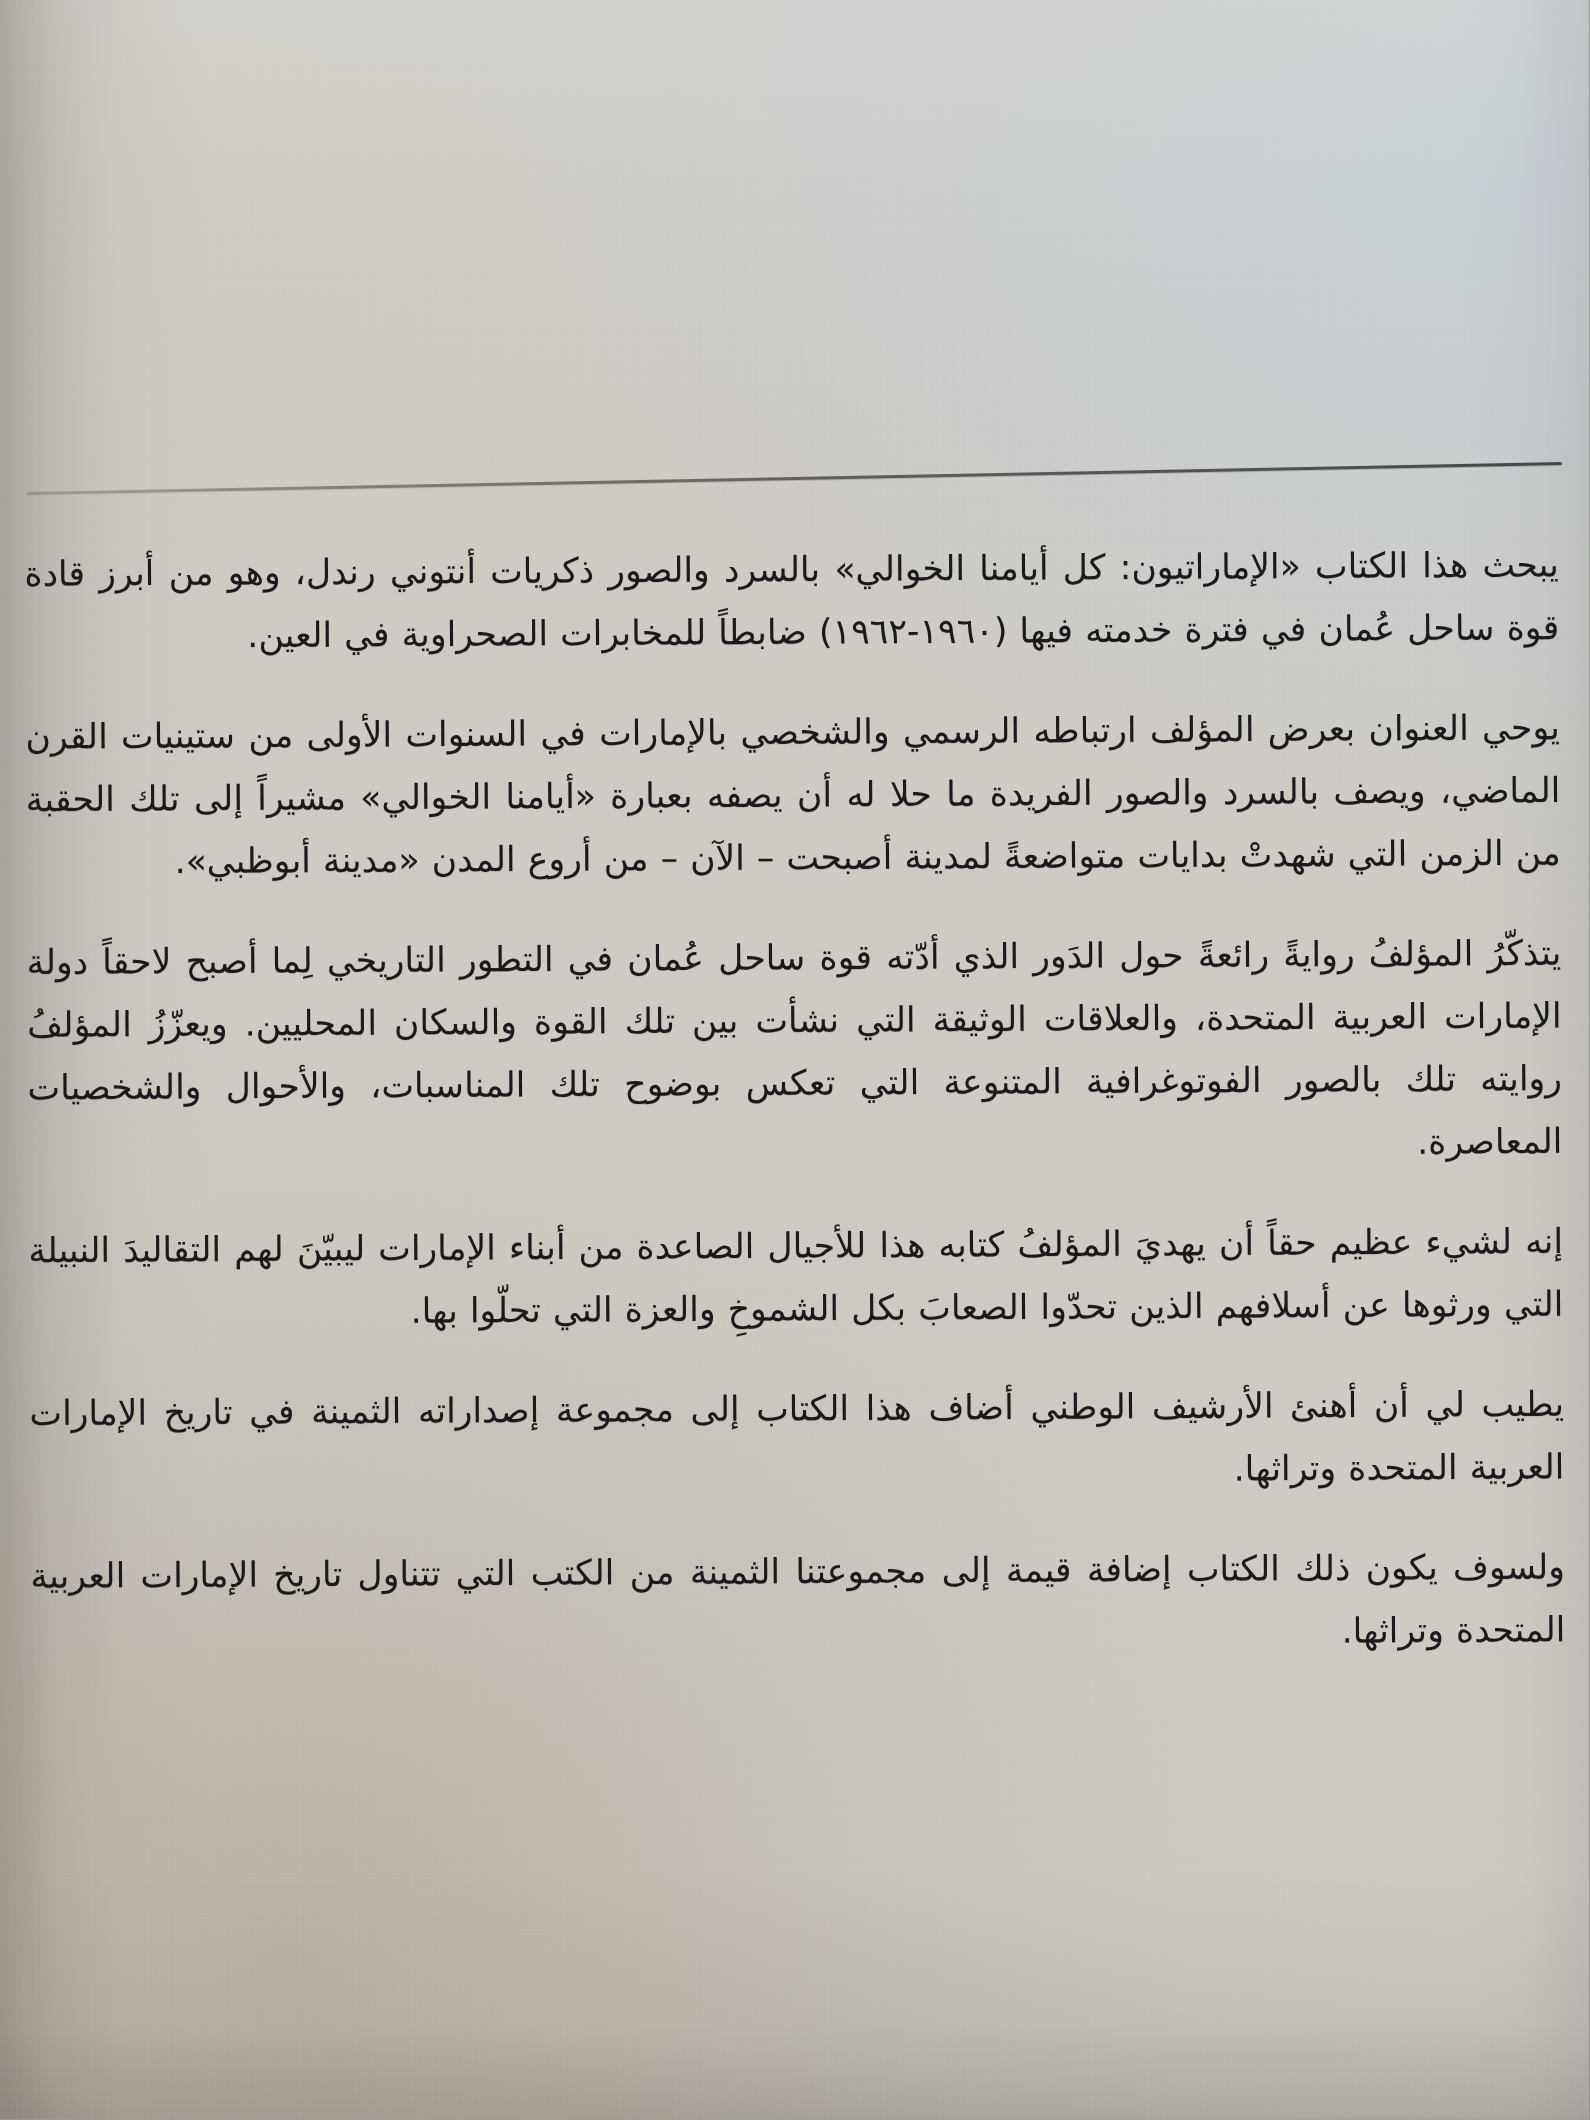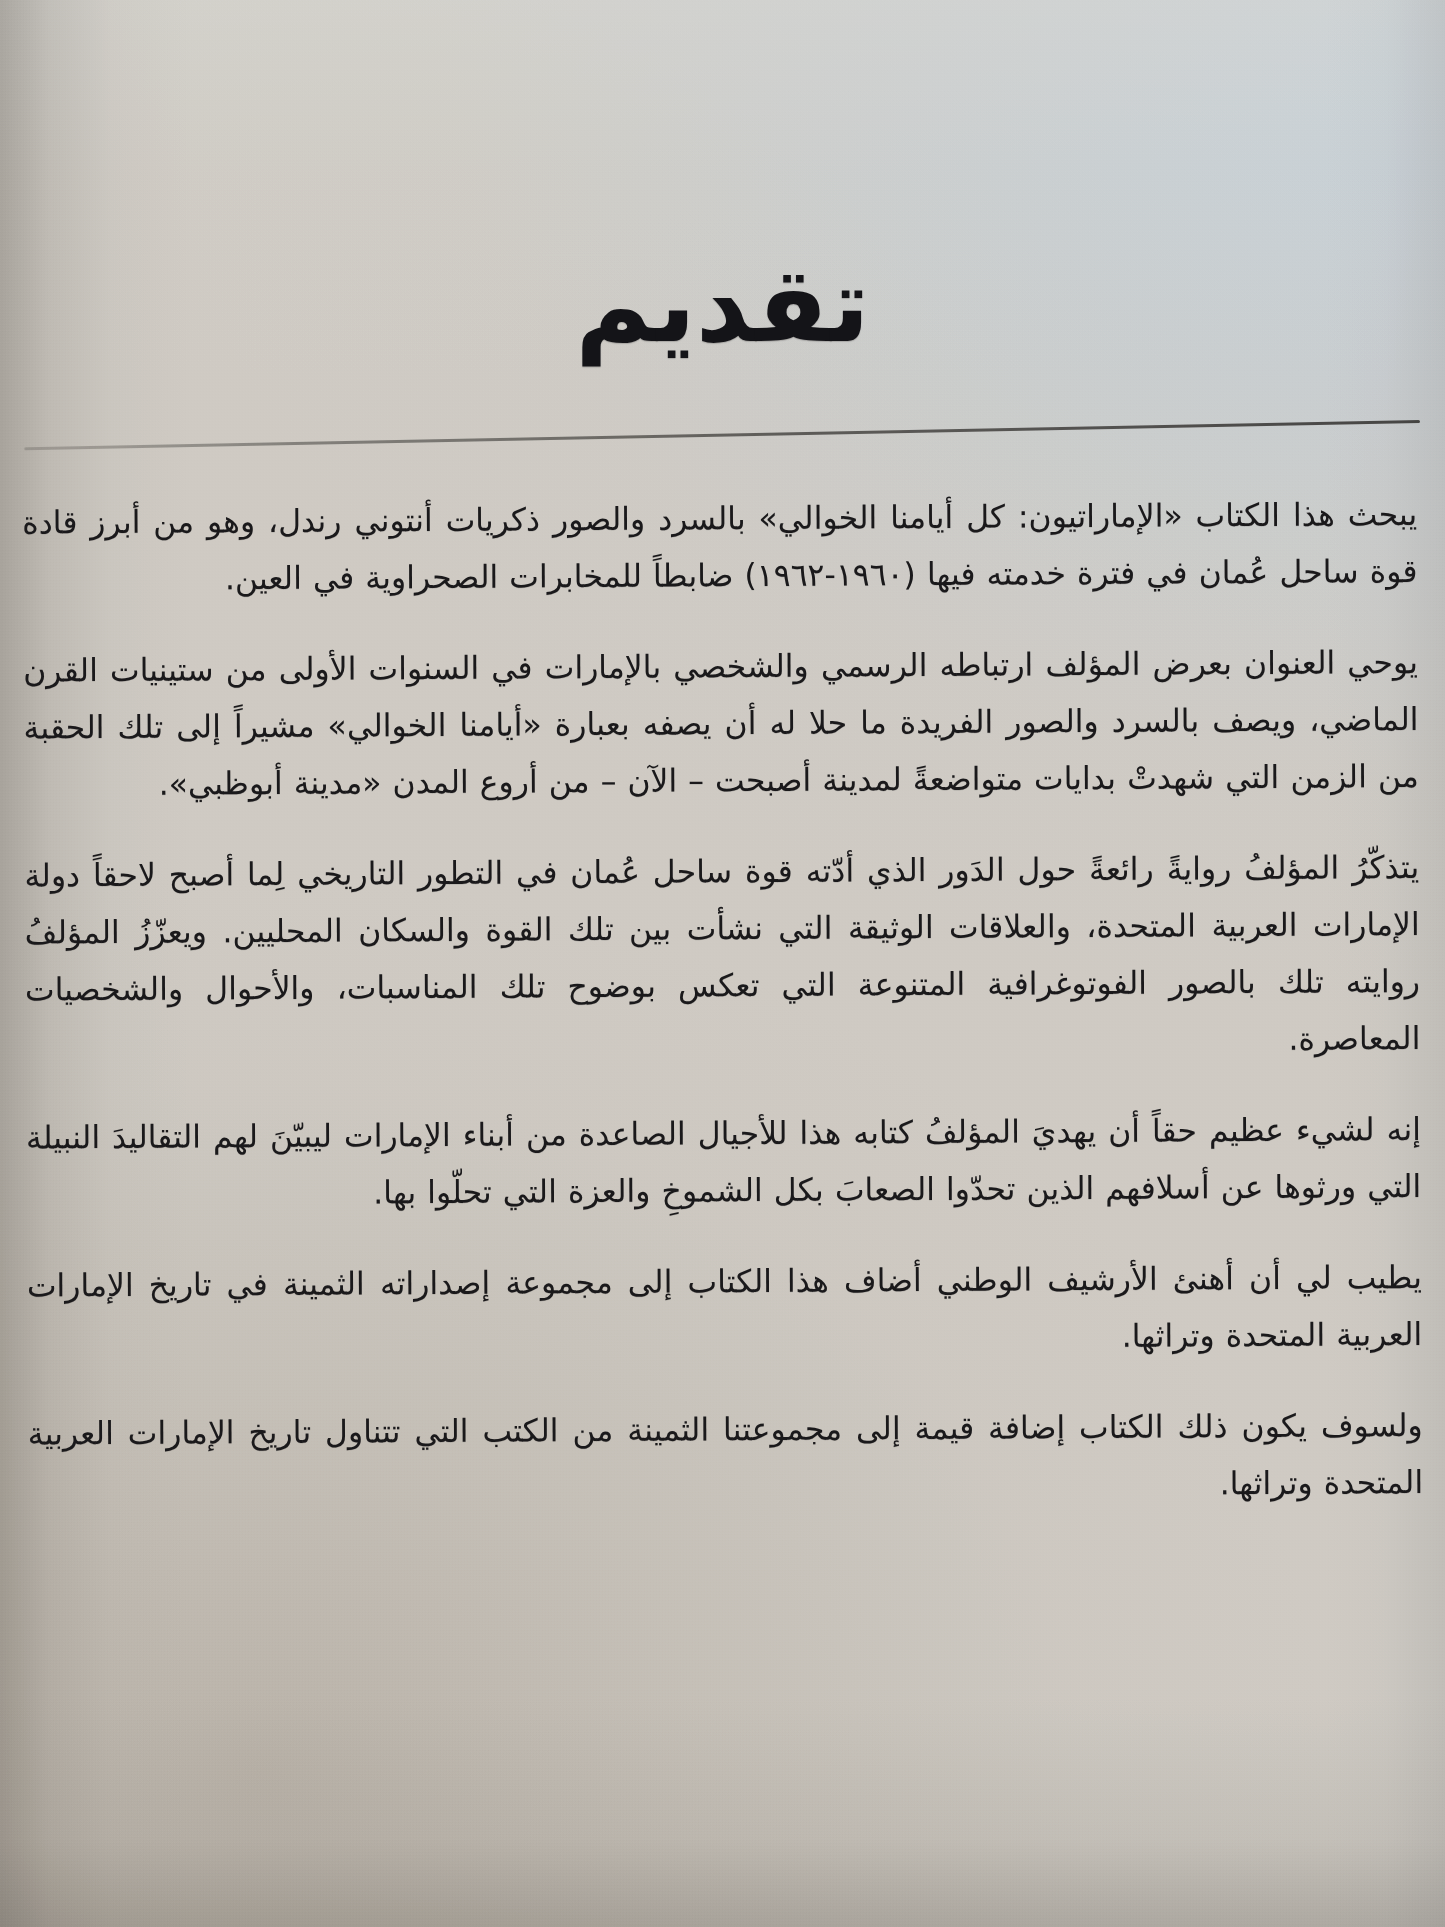--- a/index.html
+++ b/index.html
@@ -200,21 +200,20 @@
   <div class="wash-cool"></div>
   <div class="wash-warm"></div>
   <div class="wash-top"></div>
   <div class="edge-left"></div>
   <div class="edge-bottom"></div>
   <div class="edge-right"></div>
   <div class="grain"></div>
 
   <div class="content">
 
-    <h1 class="page-title">تقديم</h1>
 
     <div class="title-rule"></div>
 
     <div class="body-col skewed">
 
       <p class="para">يبحث هذا الكتاب «الإماراتيون: كل أيامنا الخوالي» بالسرد والصور ذكريات أنتوني رندل، وهو من أبرز قادة قوة ساحل عُمان في فترة خدمته فيها (١٩٦٠-١٩٦٢) ضابطاً للمخابرات الصحراوية في العين.</p>
 
       <p class="para">يوحي العنوان بعرض المؤلف ارتباطه الرسمي والشخصي بالإمارات في السنوات الأولى من ستينيات القرن الماضي، ويصف بالسرد والصور الفريدة ما حلا له أن يصفه بعبارة «أيامنا الخوالي» مشيراً إلى تلك الحقبة من الزمن التي شهدتْ بدايات متواضعةً لمدينة أصبحت – الآن – من أروع المدن «مدينة أبوظبي».</p>
 
       <p class="para">يتذكّرُ المؤلفُ روايةً رائعةً حول الدَور الذي أدّته قوة ساحل عُمان في التطور التاريخي لِما أصبح لاحقاً دولة الإمارات العربية المتحدة، والعلاقات الوثيقة التي نشأت بين تلك القوة والسكان المحليين. ويعزّزُ المؤلفُ روايته تلك بالصور الفوتوغرافية المتنوعة التي تعكس بوضوح تلك المناسبات، والأحوال والشخصيات المعاصرة.</p>

